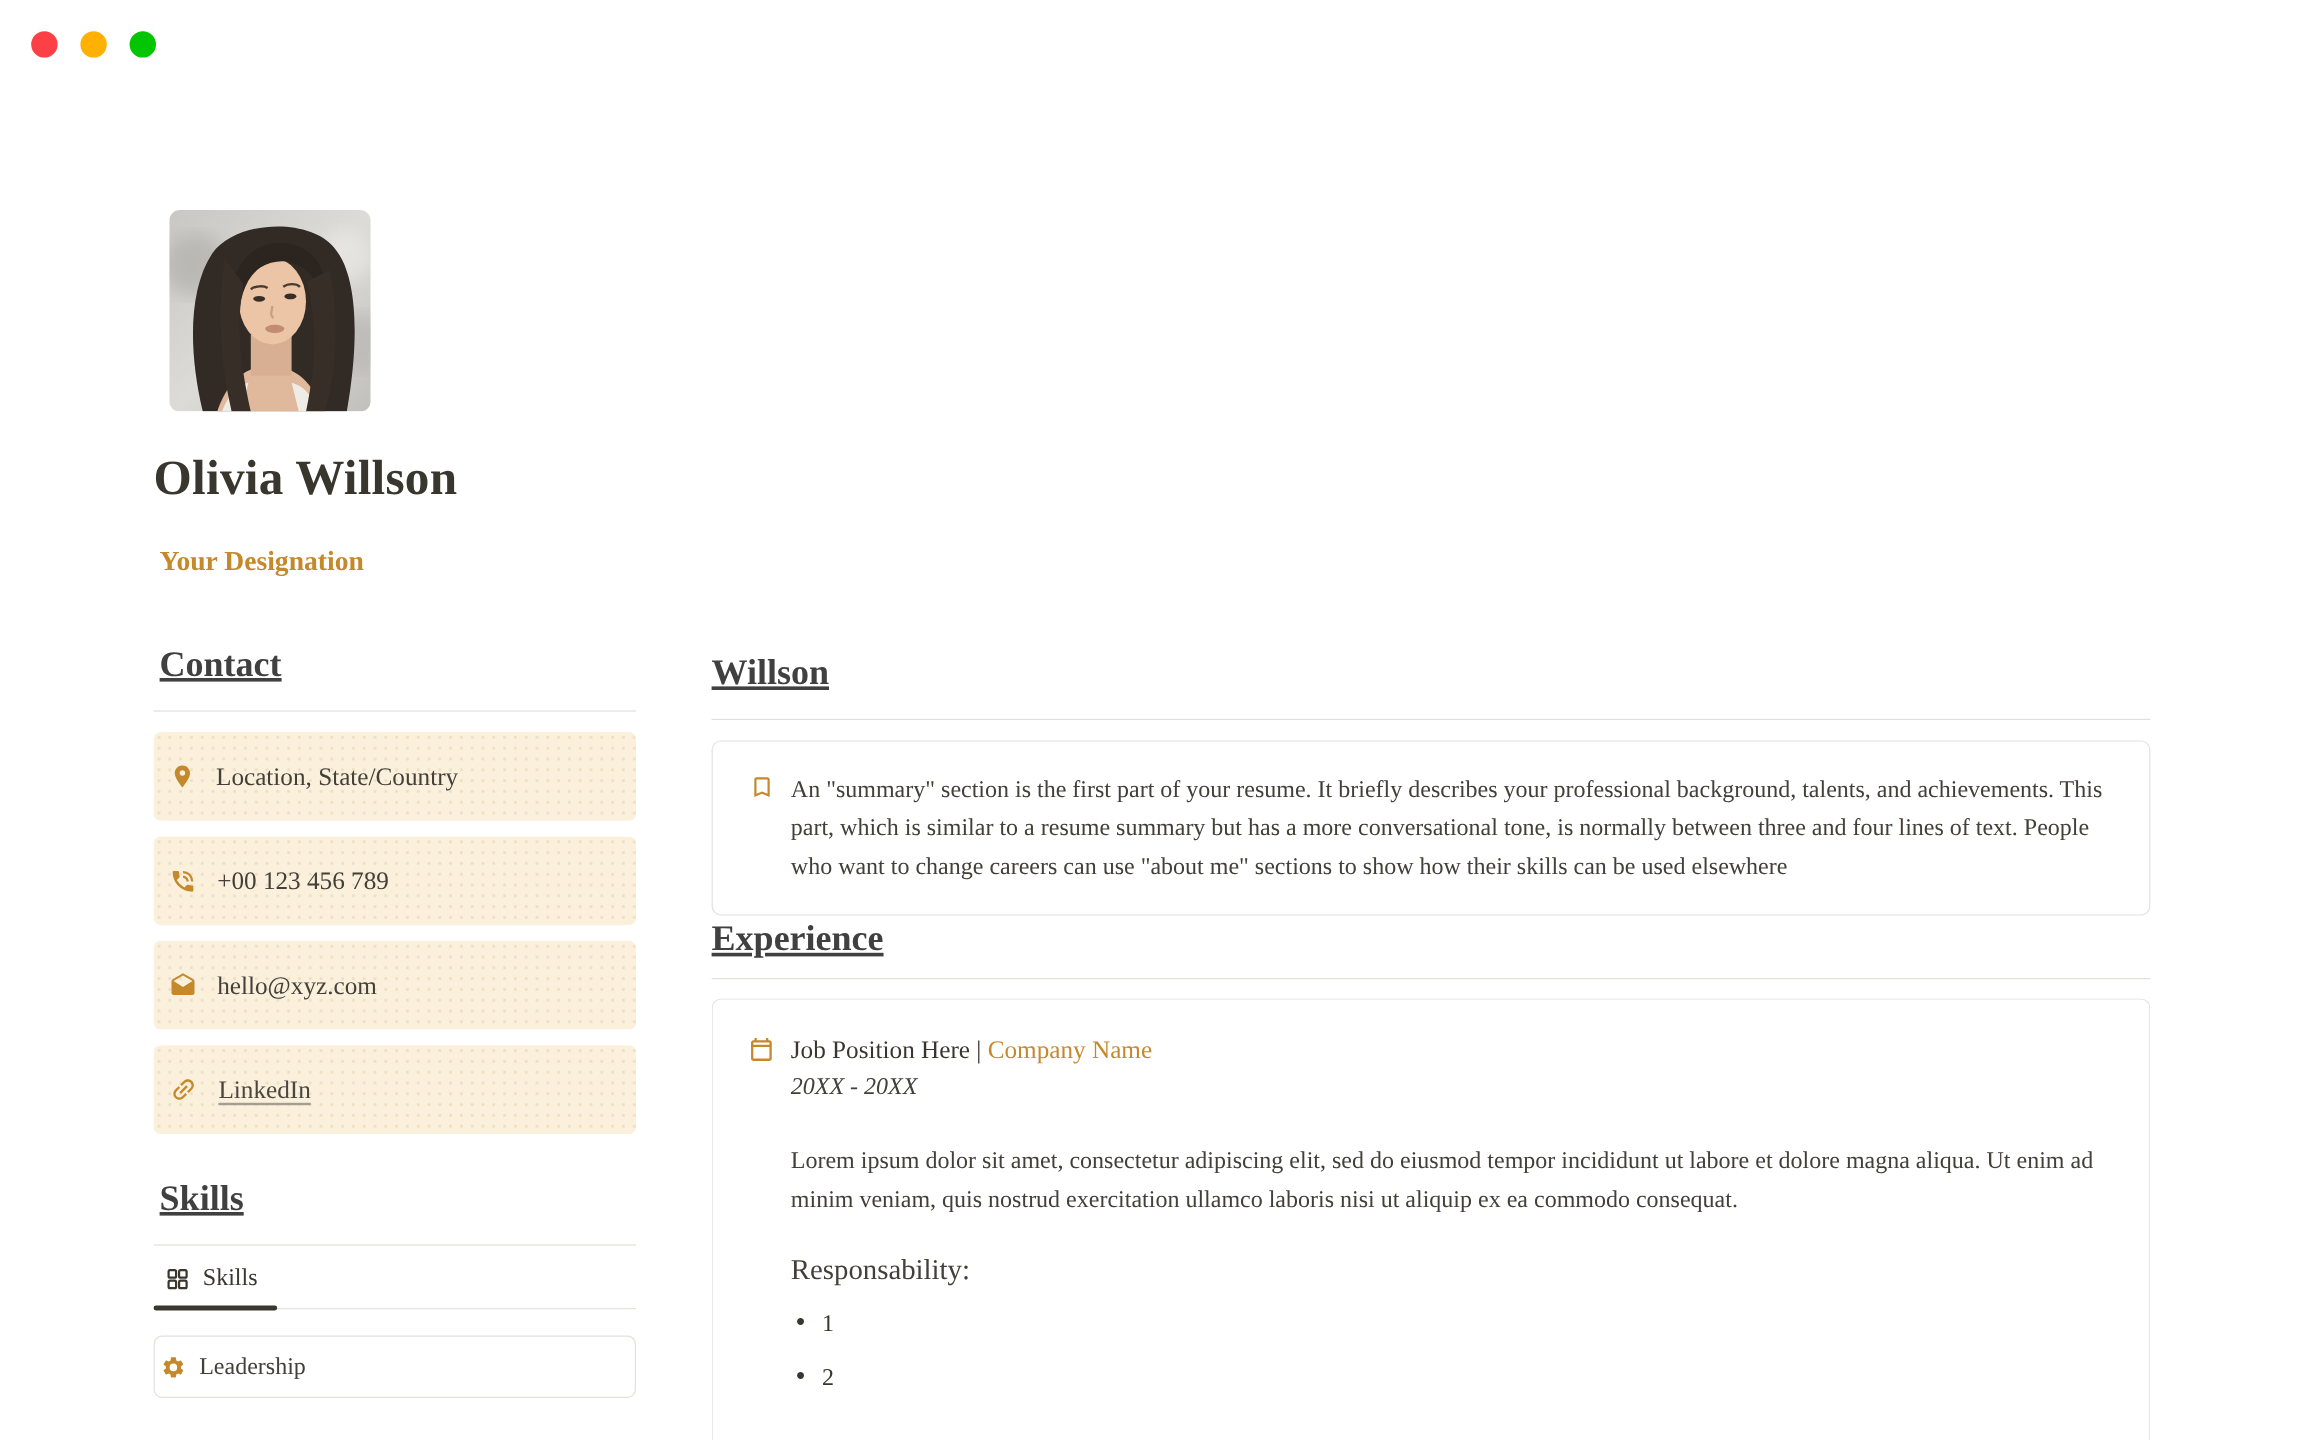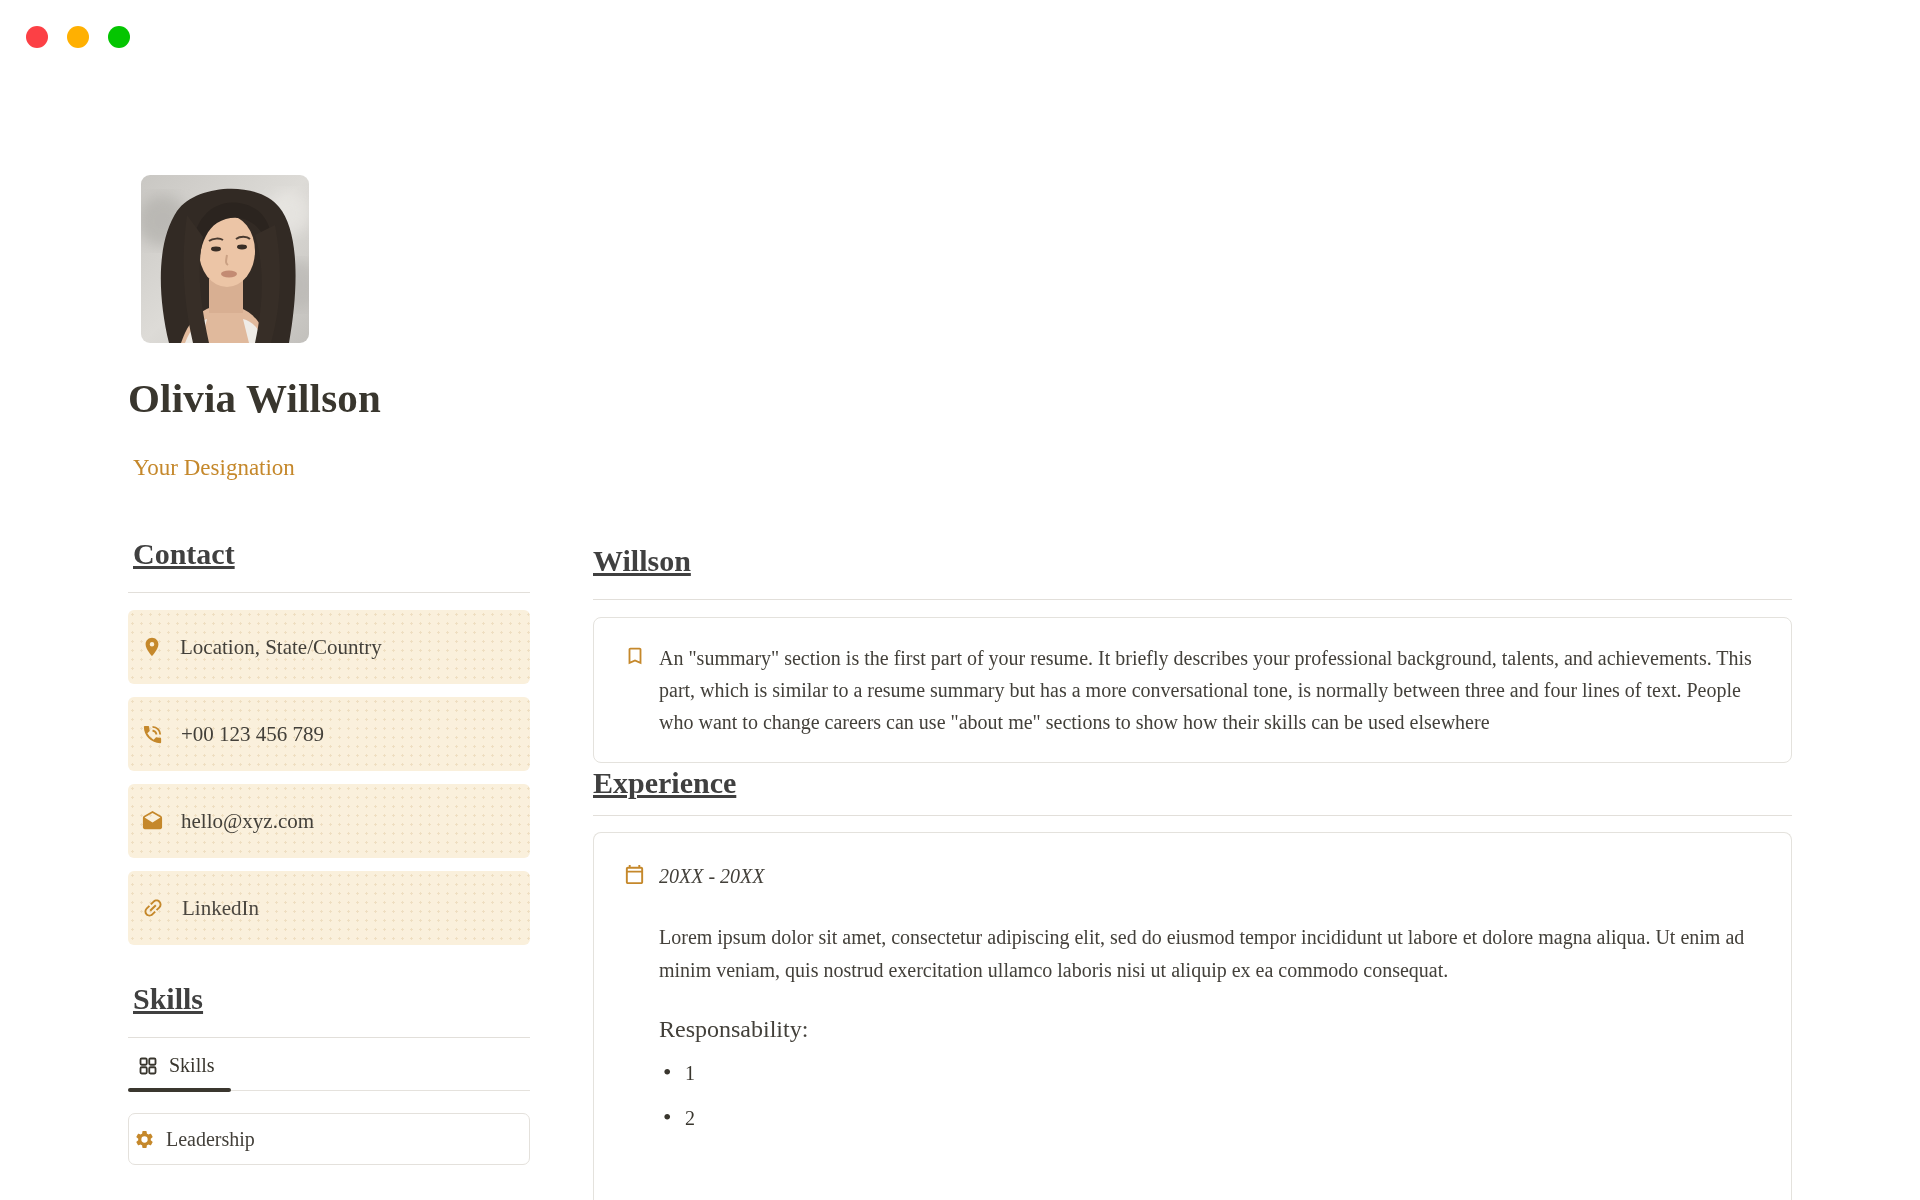--- a/index.html
+++ b/index.html
@@ -22,38 +22,38 @@
   .photo {
     width:168px; height:168px; margin-top:175px; margin-left:13px;
     border-radius:9px; overflow:hidden; display:block;
   }
   .person-name {
     margin-top:31px; margin-left:0;
     font-size:41px; font-weight:700; color:#39362e; letter-spacing:.2px;
   }
   .designation {
     margin-top:33px; margin-left:5px;
-    font-size:23px; font-weight:400; color:#c5882b;
+    font-size:23px; font-weight:700; color:#c5882b;
   }
   .section-heading {
     font-size:30px; font-weight:700; color:#404040; line-height:40px;text-decoration:underline;
   }
   .lc-contact-heading { margin-top:53px; margin-left:5px; }
   .rule { border:none; border-top:1px solid #e2dfda; margin-top:18px; }
   .contact-card {
     margin-top:13px; height:74px; border-radius:6px;
     background-color:#faf0dc;
     background-image:radial-gradient(rgba(198,162,98,.22) 1px, transparent 1.4px);
     background-size:9px 9px;
     display:flex; align-items:center; padding-left:13px; gap:17px;
     font-size:21px; color:#43403a;
   }
   .contact-card.first { margin-top:17px; }
   .contact-icon { flex:0 0 auto; color:#c5882b; display:flex; }
-  .link-text { color:#4a463f; text-decoration-color:#a39d92; text-underline-offset:4px; }
+  .link-text { color:#4a463f; text-decoration:underline; text-decoration-color:#a39d92; text-underline-offset:4px; }
 
   .lc-skills-heading { margin-top:34px; margin-left:5px; }
   .tabs { margin-top:16px; position:relative; border-bottom:1px solid #e5e2dd; }
   .tab {
     display:inline-flex; align-items:center; gap:11px;
     padding:0 16px 13px 10px; position:relative;
     font-size:20px; color:#39362e;
   }
   .tab::after {
     content:""; position:absolute; left:0; right:0; bottom:-2px;
@@ -232,20 +232,23 @@
     <div class="section-heading rc-experience-heading">Experience</div>
     <hr class="rule" style="margin-top:12px">
 
     <div class="experience-card">
       <span class="exp-icon">
         <svg width="23" height="23" viewBox="0 0 24 24" fill="currentColor">
             <path d="M19 4h-1V2h-2v2H8V2H6v2H5c-1.1 0-2 .9-2 2v14c0 1.1.9 2 2 2h14c1.1 0 2-.9 2-2V6c0-1.1-.9-2-2-2zm0 16H5V10h14v10zM5 8V6h14v2H5z"></path>
           </svg>
       </span>
       <div class="exp-body">
+        <div class="exp-title">
+          <span>Job Position Here</span><span> | </span><span class="exp-company">Company Name</span>
+        </div>
         <div class="exp-dates">20XX - 20XX</div>
         <div class="exp-desc">Lorem ipsum dolor sit amet, consectetur adipiscing elit, sed do eiusmod tempor incididunt ut labore et dolore magna aliqua. Ut enim ad minim veniam, quis nostrud exercitation ullamco laboris nisi ut aliquip ex ea commodo consequat.</div>
         <div class="exp-resp">Responsability:</div>
         <ul class="exp-bullets">
           <li>1</li>
           <li>2</li>
         </ul>
       </div>
     </div>
 

